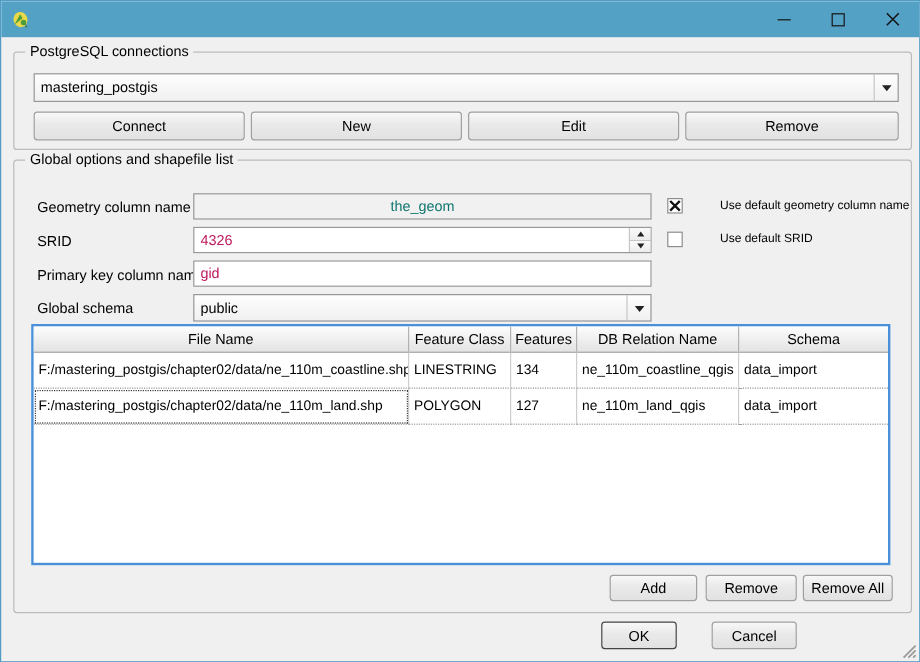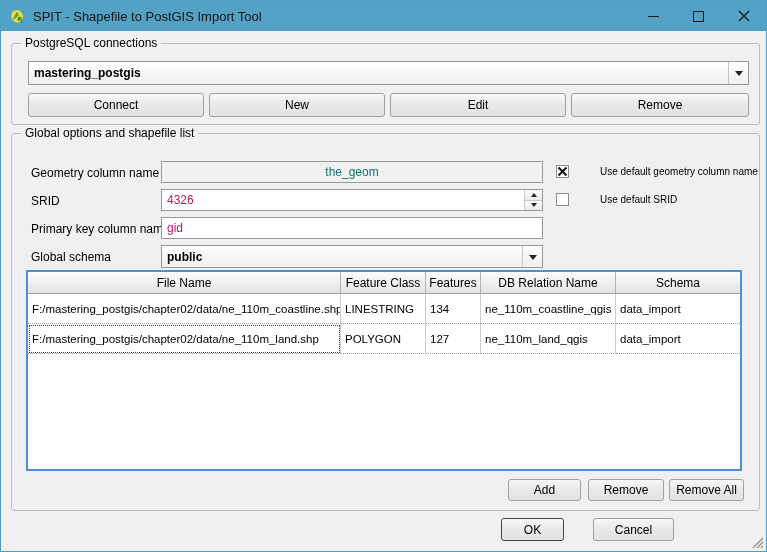--- a/index.html
+++ b/index.html
@@ -27,21 +27,21 @@
     display:flex; align-items:center; justify-content:center; font-size:12px; cursor:default;
   }
   .btn.default { border-color:#454545; }
   
   .tfield {
     position:absolute; box-sizing:border-box; border:1px solid #989898; background:#fff;
     padding:0 5px; font:12px "Liberation Sans", sans-serif; color:#be185d; outline:none;
   }
   .tfield:disabled { background:#f1f1f1; color:#0f766e;text-align:center; }
   .combo { position:absolute; box-sizing:border-box; border:1px solid #989898; background:linear-gradient(#fefefe,#f0f0f0); display:flex; align-items:center; }
-  .combo .val { flex:1; padding-left:5px; white-space:nowrap; overflow:hidden;font-weight:bold; }
+  .combo .val { flex:1; padding-left:5px; white-space:nowrap; overflow:hidden; }
   .combo .arrowbox { width:19px; align-self:stretch; border-left:1px solid #c6c6c6; display:flex; align-items:center; justify-content:center; }
   .tri-down { width:0; height:0; border:4px solid transparent; border-top:5px solid #222; margin-top:5px; }
   .spins { position:absolute; right:1px; top:1px; bottom:1px; width:17px; border-left:1px solid #c6c6c6; display:flex; flex-direction:column; }
   .spin-half { flex:1; display:flex; align-items:center; justify-content:center; background:linear-gradient(#fafafa,#ececec); }
   .spin-half:first-child { border-bottom:1px solid #c6c6c6; }
   .tri-up-s { width:0; height:0; border:3px solid transparent; border-bottom:4px solid #222; margin-bottom:2px; }
   .tri-down-s { width:0; height:0; border:3px solid transparent; border-top:4px solid #222; margin-top:2px; }
   
   .flabel { position:absolute; white-space:nowrap; line-height:14px; }
   .cb { position:absolute; width:13px; height:13px; box-sizing:border-box; background:#fff; border:1px solid #8c8c8c; display:flex; align-items:center; justify-content:center; }
@@ -66,21 +66,20 @@
 
   <div class="titlebar">
     <span class="app-icon">
       <svg width="16" height="16" viewBox="0 0 16 16">
         <ellipse cx="8" cy="8.3" rx="5.8" ry="6.4" fill="#e9d84a" transform="rotate(-18 8 8)"></ellipse>
         <path d="M3.2 12.5 L7.8 3.8 L9.8 7.2 Z" fill="#4c9e3c"></path>
         <circle cx="10.6" cy="10.8" r="2.3" fill="#4c9e3c"></circle>
         <path d="M11.5 11.5 L14 14.4 L12.6 15 Z" fill="#3c7d30"></path>
       </svg>
     </span>
-    <span class="title-text">SPIT - Shapefile to PostGIS Import Tool</span>
     <div class="win-btns">
       <div class="wbtn">
           <div class="glyph-min"></div>
         </div>
       <div class="wbtn">
           <div class="glyph-max"></div>
         </div>
       <div class="wbtn">
         <svg width="12" height="12" viewBox="0 0 12 12">
             <path d="M1 1 L11 11 M11 1 L1 11" stroke="#161616" stroke-width="1.3" fill="none"></path>
@@ -184,21 +183,21 @@
   <div class="btn" style="left:587px; top:478px; width:76px; height:22px;">
       <span>Remove</span>
     </div>
   <div class="btn" style="left:668px; top:478px; width:75px; height:22px;">
       <span>Remove All</span>
     </div>
 
   <div class="btn default" style="left:500px; top:517px; width:63px; height:23px;">
       <span>OK</span>
     </div>
-  <div class="btn" style="left:592px; top:517px; width:81px; height:23px;">
+  <div class="btn" style="left:592px; top:517px; width:71px; height:23px;">
       <span>Cancel</span>
     </div>
   <div class="btn" style="left:670px; top:531px; width:58px; height:23px;margin-top:42px;">
       <span>Help</span>
     </div>
 
   <svg class="grip" width="14" height="14" viewBox="0 0 14 14">
     <path d="M13 3 L3 13 M13 7 L7 13 M13 11 L11 13" stroke="#9a9a9a" stroke-width="1.5" fill="none"></path>
   </svg>
 

